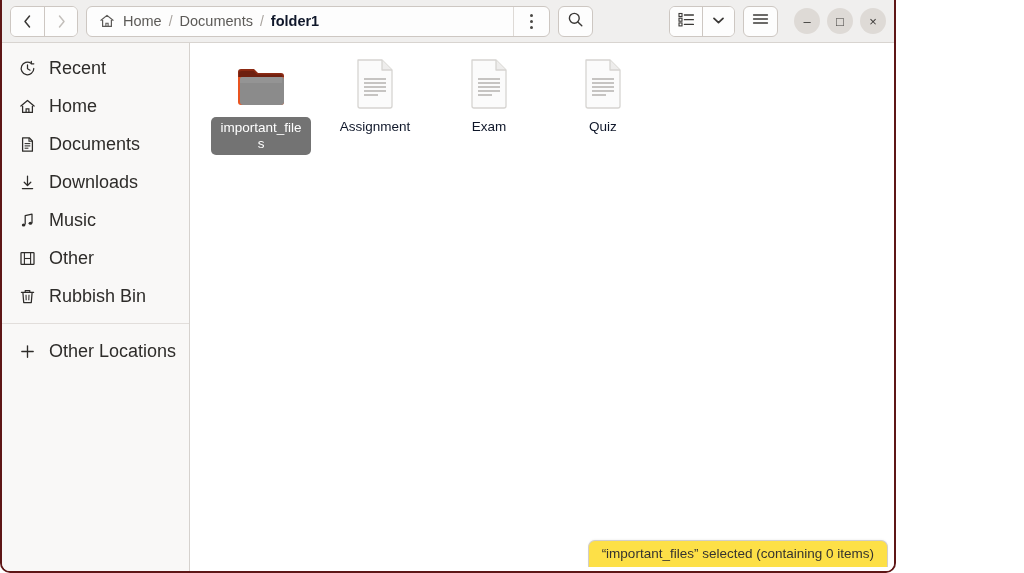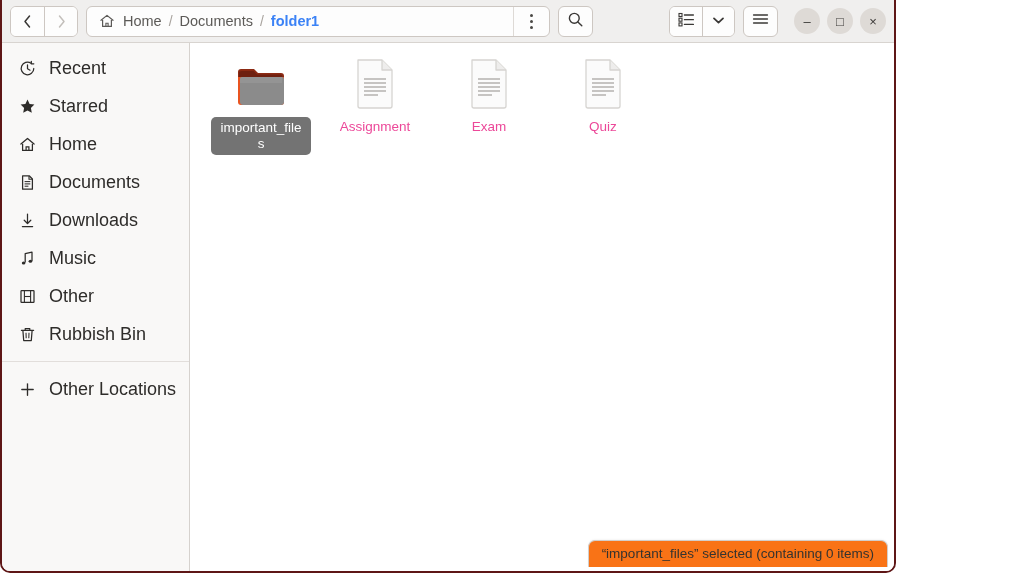--- a/index.html
+++ b/index.html
@@ -73,21 +73,21 @@
     align-items: center;
     gap: 7px;
     flex: 1;
     min-width: 0;
   }
   .crumb {
     font-size: 14.5px;
     color: #5c5a57;
     white-space: nowrap;
   }
-  .crumb.current { color: #3b82f6; font-weight: bold; }
+  .crumb.current { color: #0f172a; font-weight: bold; }
   .crumb-sep { font-size: 14px; color: #a8a39e; }
   .home-ico { display: flex; align-items: center; margin-right: 1px; }
 
   .path-menu-btn {
     width: 36px;
     height: 29px;
     display: flex;
     align-items: center;
     justify-content: center;
     border-left: 1px solid #dedad6;
@@ -187,40 +187,40 @@
     width: 114px;
     padding: 4px 2px 6px 2px;
     display: flex;
     flex-direction: column;
     align-items: center;
   }
   .file-ico { height: 56px; display: flex; align-items: flex-end; justify-content: center; }
   .file-label {
     margin-top: 6px;
     font-size: 13.5px;
-    color: #ec4899;
+    color: #0f172a;
     text-align: center;
     line-height: 16px;
     max-width: 100px;
     word-break: break-word;
     padding: 2px 5px;
     border-radius: 5px;
   }
   .file-cell.selected .file-label {
     background: #737373;
     color: #ffffff;
     padding: 3px 7px;
   }
 
   
   .statusbar {
     position: absolute;
     right: 6px;
     bottom: 4px;
-    background: #f97316;
+    background: #fde047;
     border: 1px solid #d2cecb;
     border-radius: 7px 7px 0 0;
     border-bottom: none;
     padding: 5px 13px 6px 13px;
     font-size: 13.5px;
     color: #35332f;
     white-space: nowrap;
     box-shadow: 0 -1px 2px rgba(0,0,0,0.04);
   }
 </style>
@@ -328,28 +328,20 @@
         <span class="side-ico">
           <svg width="17" height="17" viewBox="0 0 17 17" aria-hidden="true">
             <path d="M14.8 8.5 A6.3 6.3 0 1 1 12 3.2" fill="none" stroke="#2e2c2a" stroke-width="1.25" stroke-linecap="round"></path>
             <path d="M12.3 1.3 L12.3 3.8 L14.8 3.8" fill="none" stroke="#2e2c2a" stroke-width="1.25" stroke-linecap="round" stroke-linejoin="round"></path>
             <path d="M8.5 4.9 V8.7 L11 10.2" fill="none" stroke="#2e2c2a" stroke-width="1.25" stroke-linecap="round" stroke-linejoin="round"></path>
           </svg>
         </span>
         <span>Recent</span>
       </div>
 
-      <div class="side-item">
-        <span class="side-ico">
-          <svg width="17" height="17" viewBox="0 0 17 17" aria-hidden="true">
-            <path d="M8.5 1.6 L10.6 6 L15.4 6.6 L11.9 9.9 L12.8 14.7 L8.5 12.4 L4.2 14.7 L5.1 9.9 L1.6 6.6 L6.4 6 Z" fill="#2e2c2a"></path>
-          </svg>
-        </span>
-        <span>Starred</span>
-      </div>
 
       <div class="side-item">
         <span class="side-ico">
           <svg width="17" height="17" viewBox="0 0 17 17" aria-hidden="true">
             <path d="M1.9 8 L8.5 2.4 L15.1 8" fill="none" stroke="#2e2c2a" stroke-width="1.25" stroke-linecap="round" stroke-linejoin="round"></path>
             <path d="M3.6 7.7 V14.4 H13.4 V7.7" fill="none" stroke="#2e2c2a" stroke-width="1.25" stroke-linejoin="round"></path>
             <path d="M7.1 14.4 V10.9 H9.9 V14.4" fill="none" stroke="#2e2c2a" stroke-width="1.2"></path>
           </svg>
         </span>
         <span>Home</span>

